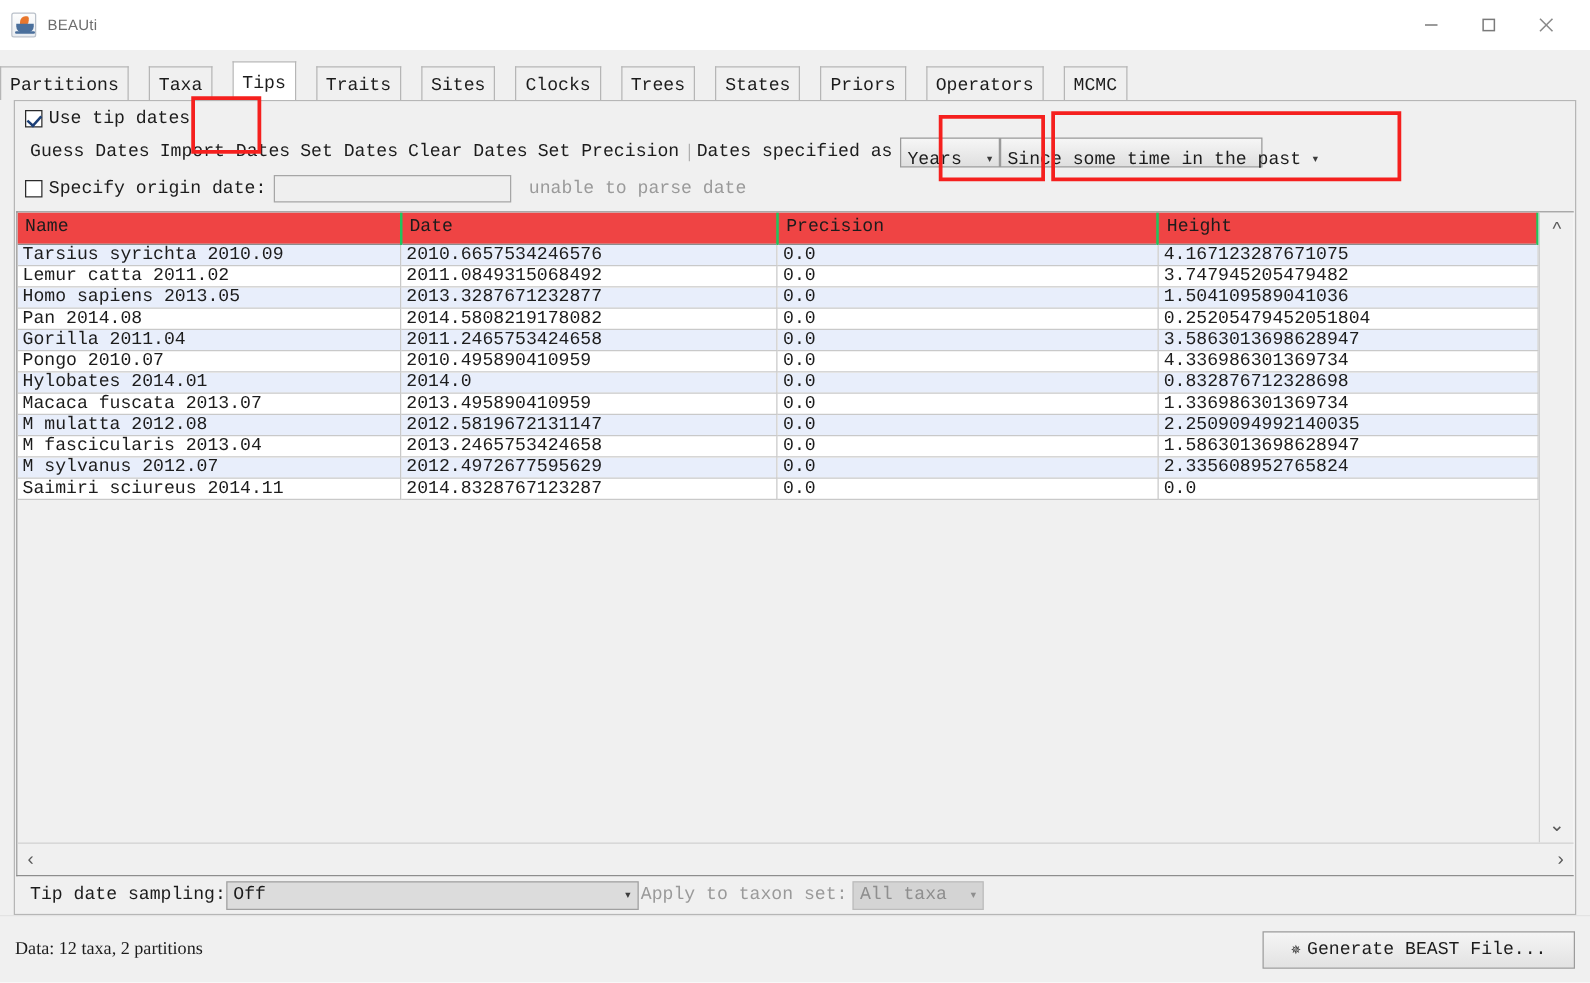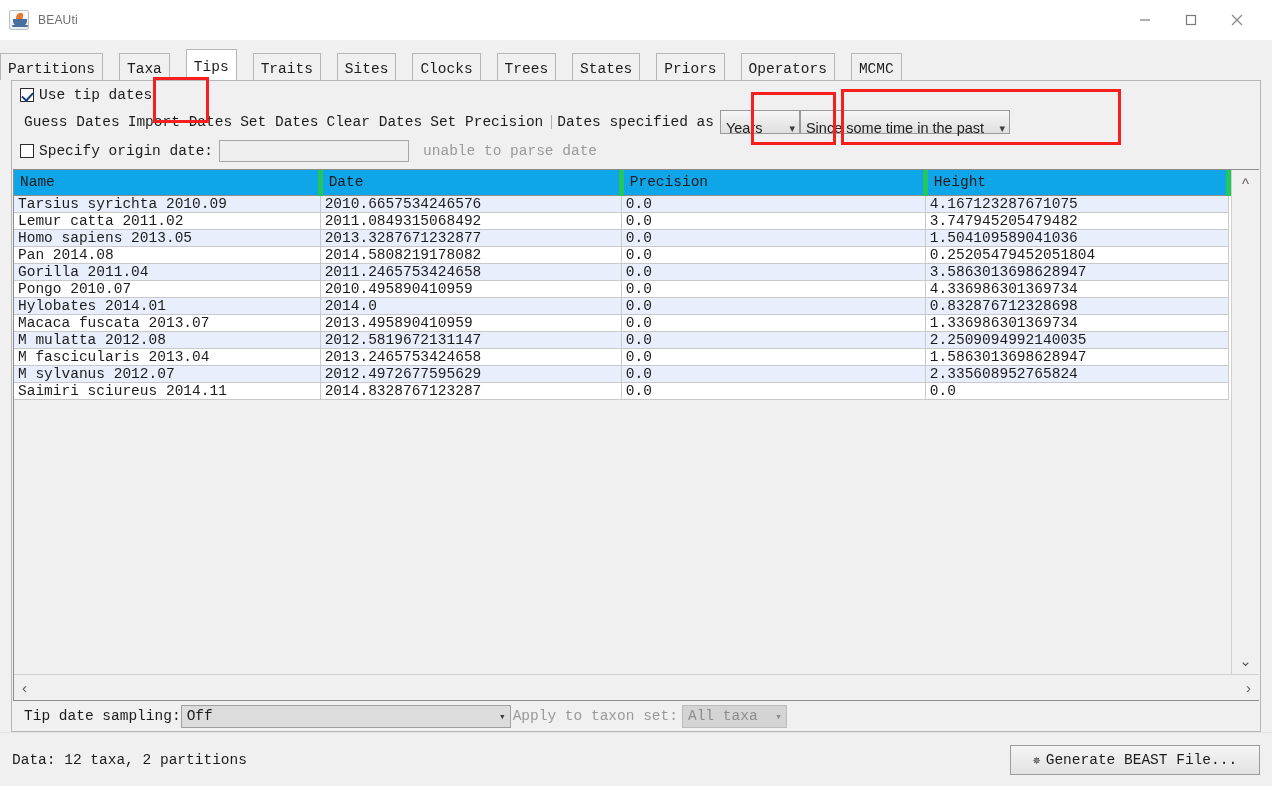--- a/index.html
+++ b/index.html
@@ -157,21 +157,21 @@
   }
   .vsep {
     width: 1px; height: 14px; background: #b0b0b0;
     margin: 0 5px 0 4px;
   }
   .dates-as-label {
     font-family: "Liberation Mono", monospace;
     font-size: 14.5px; color: #1c1c1c; margin: 0 6px 0 0;
   }
   .jcombo {
-    font-family: Liberation Sans, sans-serif;
+    font-family: Liberation Mono, monospace;
     font-size: 14.5px; color: #1c1c1c;
     background: linear-gradient(#f6f6f6, #dfdfdf);
     border: 1px solid #9a9a9a;
     height: 24px;
     display: inline-flex; align-items: center;
     padding: 12px 4px 0 5px;
     position: relative;
   }
   .jcombo .cv { white-space: nowrap; }
   .jcombo .arrow {
@@ -229,22 +229,22 @@
 
   table.tips {
     width: 100%;
     border-collapse: collapse;
     table-layout: fixed;
     font-family: "Liberation Mono", monospace;
     font-size: 14.5px;
     color: #1c1c1c;
   }
   table.tips th {
-    background: #0ea5e9;
-    border-right: 5px solid #22c55e;
+    background: #ef4444;
+    border-right: 2px solid #22c55e;
     border-bottom: 1px solid #8d8d8d;
     text-align: left;
     font-weight: normal;
     height: 25px;
     padding: 0 0 0 6px;
     color: #1c1c1c;
   }
   table.tips td {
     border-right: 1px solid #c9c9c9;
     border-bottom: 1px solid #c9c9c9;
@@ -319,21 +319,21 @@
   
   .statusbar {
     flex: 0 0 54px; height: 54px;
     background: #f0f0f0;
     display: flex; align-items: center;
     padding: 0 12px 0 12px;
     position: relative;
     border-top: 1px solid #e3e3e3;
   }
   .status-text {
-    font-family: Liberation Mono, monospace;
+    font-family: Liberation Serif, serif;
     font-size: 14.5px; color: #1c1c1c;
   }
   .gen-btn {
     margin-left: auto;
     width: 250px; height: 30px;
     background: linear-gradient(#f5f5f5, #e2e2e2);
     border: 1px solid #9c9c9c;
     display: flex; align-items: center; justify-content: center;
     font-family: "Liberation Mono", monospace;
     font-size: 14.5px; color: #1c1c1c;

